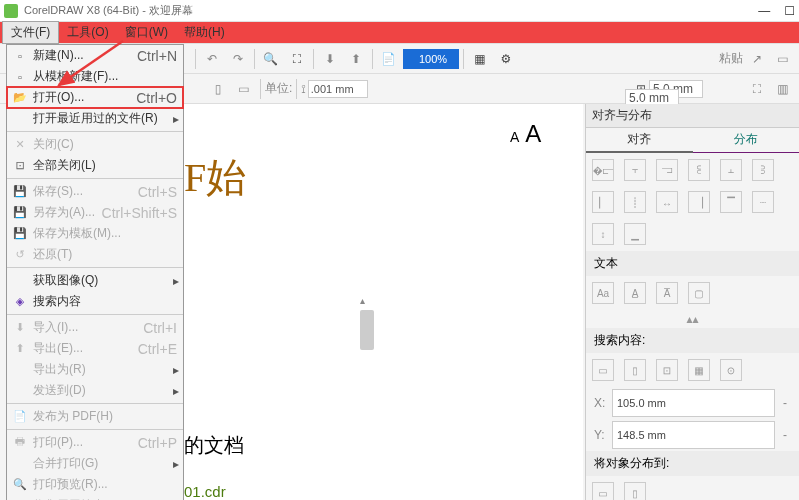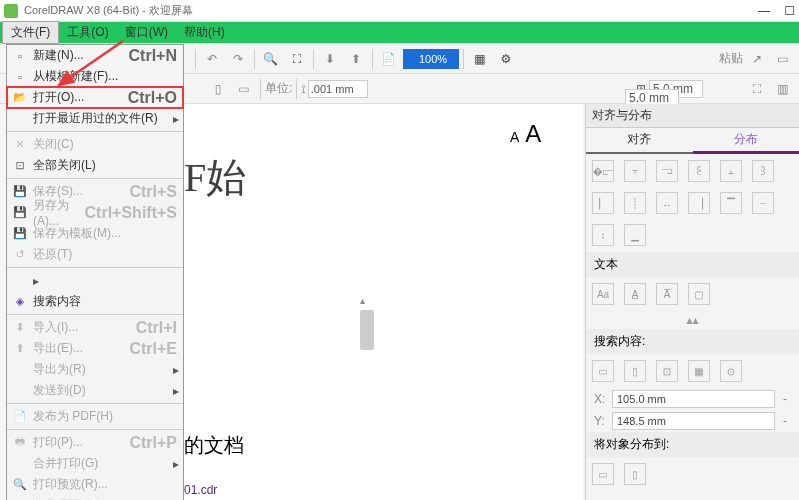--- a/index.html
+++ b/index.html
@@ -1,62 +1,62 @@
 <!DOCTYPE html>
 <html><head>
 <meta charset="utf-8">
 <style>
 * { margin: 0; padding: 0; box-sizing: border-box; font-family: "Microsoft YaHei", sans-serif; font-size: 12px; }
 body { width: 799px; height: 500px; background: #f4f4f4; overflow: hidden; position: relative; }
 .titlebar { height: 22px; background: #fff; display: flex; align-items: center; padding: 0 4px; border-bottom: 1px solid #e0e0e0; }
 .titlebar .logo { width: 14px; height: 14px; background: #6abf4b; margin-right: 6px; border-radius: 2px; }
 .titlebar .title { color: #6b6b6b; font-size: 11px; }
 .titlebar .ctrls { margin-left: auto; display: flex; gap: 14px; color: #333; font-size: 14px; }
-.menubar { height: 22px; background: #22c55e; display: flex; align-items: center; padding: 0 2px; border-bottom: 1px solid #e0e0e0; }
+.menubar { height: 22px; background: #ef4444; display: flex; align-items: center; padding: 0 2px; border-bottom: 1px solid #e0e0e0; }
 .menubar .mitem { padding: 2px 8px; color: #333; cursor: pointer; }
 .menubar .mitem.active { background: #e8e8e8; border: 1px solid #a5a5a5; }
 .toolbar1, .toolbar2 { height: 30px; background: #f4f4f4; display: flex; align-items: center; padding: 0 4px; gap: 2px; border-bottom: 1px solid #ddd; }
 .tbtn { width: 24px; height: 24px; display: flex; align-items: center; justify-content: center; color: #888; cursor: pointer; }
 .tbtn.dk { color: #444; }
 .sep { width: 1px; height: 20px; background: #ccc; margin: 0 2px; }
 .zoom { width: 56px; height: 20px; background: #1a6cd6; color: #fff; display: flex; align-items: center; padding: 0 16px; font-size: 11px; }
 .propfield { display: flex; align-items: center; gap: 2px; color: #888; font-size: 11px; }
 .propfield .val { width: 60px; height: 18px; border: 1px solid #ccc; background: #fff; padding: 0 2px; color: #555; display: flex; align-items: center; font-size: 11px; }
 .dropdown { position: absolute; left: 6px; top: 44px; width: 178px; background: #f4f4f4; border: 1px solid #999; z-index: 100; }
 .dd-item { display: flex; align-items: center; height: 21px; padding: 0 4px; color: #333; cursor: pointer; }
 .dd-item.disabled { color: #aaa; }
 .dd-item .ico { width: 18px; text-align: center; font-size: 11px; color: #666; }
 .dd-item.disabled .ico { color: #bbb; }
 .dd-item .lbl { flex: 1; padding-left: 4px; font-size: 12px; }
-.dd-item .sc { color: #666; font-size: 16px; padding-right: 2px; font-weight: bold; }
+.dd-item .sc { color: #666; font-size: 14px; padding-right: 2px; }
 .dd-item.disabled .sc { color: #bbb; }
 .dd-item .arr { width: 10px; text-align: right; color: #555; }
 .dd-sep { height: 1px; background: #ccc; margin: 2px 0; }
 .dd-item.hl { outline: 2px solid #e83a3a; outline-offset: -1px; }
 .arrow-overlay { position: absolute; left: 53px; top: 39px; z-index: 200; pointer-events: none; }
 .content { position: absolute; left: 184px; top: 104px; right: 216px; bottom: 0; background: #fff; }
-.bigtext { position: absolute; left: 184px; top: 150px; font-family: "SimSun", serif; font-size: 40px; color: #404040; text-align: center; }
+.bigtext { position: absolute; left: 184px; top: 150px; font-family: "SimSun", serif; font-size: 40px; color: #a16207; text-align: center; }
 .doctext { position: absolute; left: 184px; top: 432px; font-family: "SimSun", serif; font-size: 20px; color: #000; }
-.cdrtext { position: absolute; left: 184px; top: 483px; font-size: 12px; color: #4c1d95; }
+.cdrtext { position: absolute; left: 184px; top: 483px; font-size: 15px; color: #4d7c0f; }
 .aa { position: absolute; left: 510px; top: 120px; font-family: serif; }
 .aa .sm { font-size: 14px; }
 .aa .lg { font-size: 24px; margin-left: 6px; }
 .scroll-thumb { position: absolute; left: 360px; top: 310px; width: 14px; height: 40px; background: #ccc; border-radius: 2px; }
 .scroll-up { position: absolute; left: 360px; top: 295px; color: #888; font-size: 10px; }
 .rpanel { position: absolute; right: 0; top: 104px; width: 214px; bottom: 0; background: #f4f4f4; border-left: 1px solid #ccc; }
 .rtitle { padding: 3px 6px; background: #eaeaea; font-size: 12px; color: #333; border-bottom: 1px solid #ccc; }
 .rtabs { display: flex; }
-.rtabs .rt { flex: 1; text-align: center; padding: 3px; color: #8b5cf6; font-size: 12px; border-bottom: 3px solid #701a75; }
+.rtabs .rt { flex: 1; text-align: center; padding: 3px; color: #0f766e; font-size: 12px; border-bottom: 1px solid #701a75; }
 .rtabs .rt.active { color: #333; border-bottom: 2px solid #666; }
 .ricons { display: flex; flex-wrap: wrap; padding: 6px; gap: 10px; }
 .ric { width: 22px; height: 22px; border: 1px solid #ccc; display: flex; align-items: center; justify-content: center; color: #999; font-size: 10px; }
 .rsec { padding: 4px 8px; color: #000000; font-size: 12px; background: #ececec; }
 .rrow { display: flex; align-items: center; padding: 2px 8px; gap: 4px; }
 .rrow .lb { width: 14px; color: #888; }
-.rrow .vl { flex: 1; height: 18px; border: 1px solid #ccc; background: #fff; padding: 0 4px; font-size: 11px; color: #444; display:flex; align-items:center;}
+.rrow .vl { flex: 1; height: 28px; border: 1px solid #ccc; background: #fff; padding: 0 4px; font-size: 11px; color: #444; display:flex; align-items:center;}
 .rrow .sp { width: 12px; color: #888; text-align: center; }
 .nudge { display:flex; align-items:center; gap:3px; font-size: 11px; color:#555; }
 .nudge .nv { width:54px; height:18px; border:1px solid #ccc; background:#fff; padding:0 3px; display:flex; align-items:center; }
 </style>
 </head>
 <body>
 
 <div class="titlebar">
   <div class="logo"></div>
   <div class="title">CorelDRAW X8 (64-Bit) - 欢迎屏幕</div>
@@ -172,20 +172,21 @@
       <span class="ico">💾</span>
       <span class="lbl">保存为模板(M)...</span>
     </div>
   <div class="dd-item disabled">
       <span class="ico">↺</span>
       <span class="lbl">还原(T)</span>
     </div>
   <div class="dd-sep"></div>
   <div class="dd-item">
       <span class="ico"></span>
+      <span class="lbl">获取图像(Q)</span>
       <span class="arr">▸</span>
     </div>
   <div class="dd-item">
       <span class="ico" style="color:#6a3db5">◈</span>
       <span class="lbl">搜索内容</span>
     </div>
   <div class="dd-sep"></div>
   <div class="dd-item disabled">
       <span class="ico">⬇</span>
       <span class="lbl">导入(I)...</span>

